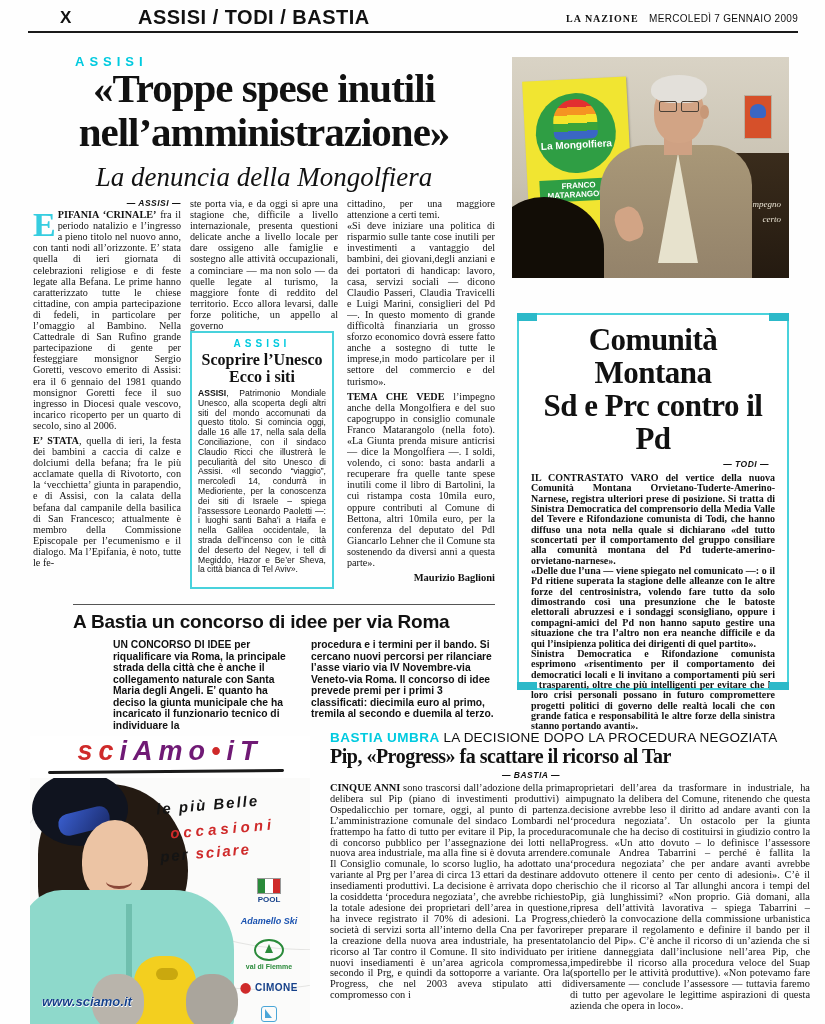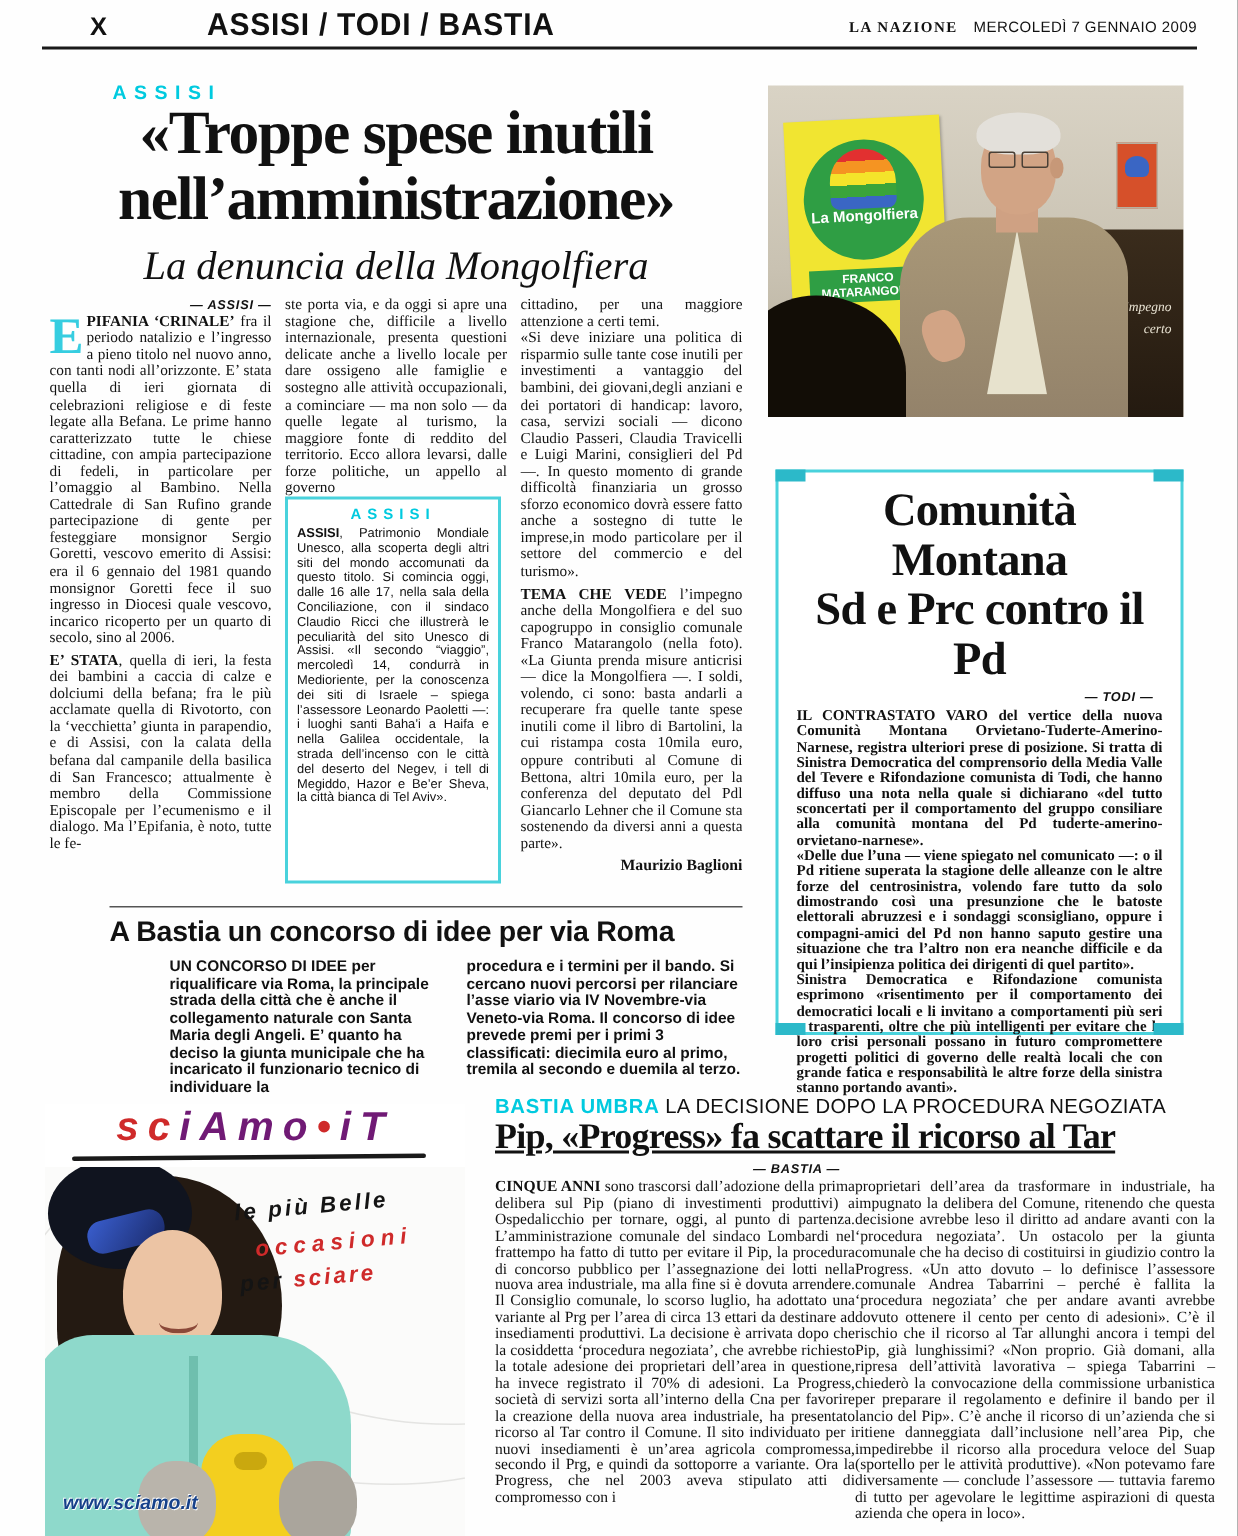--- a/index.html
+++ b/index.html
@@ -173,21 +173,21 @@
       border-right:7px solid transparent;border-bottom:9px solid #4aa6d8;display:block;}
   .ad .url{position:absolute;left:12px;top:216px;font-family:"Liberation Sans",sans-serif;
       font-weight:bold;font-style:italic;font-size:13px;color:#16418a;
       text-shadow:0.5px 0.5px 0 #fff,-0.5px -0.5px 0 #fff;}
 
   
   .bastia{position:absolute;left:330px;top:730px;width:490px;}
   .bastia .bkick{font-family:"Liberation Sans",sans-serif;font-size:13.5px;}
   .bastia .bkick .cy{font-weight:bold;letter-spacing:0.5px;}
   .bastia .bkick .rest{color:#111;letter-spacing:0.2px;}
-  .bastia .bhead{font-size:24px;font-weight:bold;letter-spacing:-0.5px;margin-top:1px;white-space:nowrap;text-decoration:underline;}
+  .bastia .bhead{font-size:20px;font-weight:bold;letter-spacing:-0.5px;margin-top:1px;white-space:nowrap;}
   .bastia .dateline{width:230px;margin-top:2px;}
   .bastia .bacols{display:flex;margin-top:3px;height:232px;overflow:hidden;}
   .bastia .bacol{width:240px;font-size:10.4px;line-height:10.9px;text-align:justify;}
   .bastia .byline{font-size:10.5px;}
 </style>
 </head>
 <body>
 
 <div class="page">
 
@@ -214,20 +214,24 @@
         <div class="dateline">— ASSISI —</div>
         <p><span class="dropcap">E</span><span class="lead">PIFANIA ‘CRINALE’</span><span> fra il periodo natalizio e l’ingresso a pieno titolo nel nuovo anno, con tanti nodi all’orizzonte. E’ stata quella di ieri giornata di celebrazioni religiose e di feste legate alla Befana. Le prime hanno caratterizzato tutte le chiese cittadine, con ampia partecipazione di fedeli, in particolare per l’omaggio al Bambino. Nella Cattedrale di San Rufino grande partecipazione di gente per festeggiare monsignor Sergio Goretti, vescovo emerito di Assisi: era il 6 gennaio del 1981 quando monsignor Goretti fece il suo ingresso in Diocesi quale vescovo, incarico ricoperto per un quarto di secolo, sino al 2006.</span></p>
         <p><span class="lead">E’ STATA</span><span>, quella di ieri, la festa dei bambini a caccia di calze e dolciumi della befana; fra le più acclamate quella di Rivotorto, con la ‘vecchietta’ giunta in parapendio, e di Assisi, con la calata della befana dal campanile della basilica di San Francesco; attualmente è membro della Commissione Episcopale per l’ecumenismo e il dialogo. Ma l’Epifania, è noto, tutte le fe-</span></p>
       </div>
 
       <div class="col jtxt" style="position:relative;">
         <p>ste porta via, e da oggi si apre una stagione che, difficile a livello internazionale, presenta questioni delicate anche a livello locale per dare ossigeno alle famiglie e sostegno alle attività occupazionali, a cominciare — ma non solo — da quelle legate al turismo, la maggiore fonte di reddito del territorio. Ecco allora levarsi, dalle forze politiche, un appello al governo</p>
 
         <div class="unesco">
           <div class="ukick kicker-cyan">ASSISI</div>
+          <div class="utitle">
+            <span>Scoprire l’Unesco</span><br>
+            <span>Ecco i siti</span>
+          </div>
           <div class="ubody"><b>ASSISI</b><span>, Patrimonio Mondiale Unesco, alla scoperta degli altri siti del mondo accomunati da questo titolo. Si comincia oggi, dalle 16 alle 17, nella sala della Conciliazione, con il sindaco Claudio Ricci che illustrerà le peculiarità del sito Unesco di Assisi. «Il secondo “viaggio”, mercoledì 14, condurrà in Medioriente, per la conoscenza dei siti di Israele – spiega l’assessore Leonardo Paoletti —: i luoghi santi Baha’i a Haifa e nella Galilea occidentale, la strada dell’incenso con le città del deserto del Negev, i tell di Megiddo, Hazor e Be’er Sheva, la città bianca di Tel Aviv».</span></div>
         </div>
       </div>
 
       <div class="col jtxt">
         <p style="margin-bottom:0;">cittadino, per una maggiore attenzione a certi temi.</p>
         <p>«Si deve iniziare una politica di risparmio sulle tante cose inutili per investimenti a vantaggio del bambini, dei giovani,degli anziani e dei portatori di handicap: lavoro, casa, servizi sociali — dicono Claudio Passeri, Claudia Travicelli e Luigi Marini, consiglieri del Pd —. In questo momento di grande difficoltà finanziaria un grosso sforzo economico dovrà essere fatto anche a sostegno di tutte le imprese,in modo particolare per il settore del commercio e del turismo».</p>
         <p><span class="lead">TEMA CHE VEDE</span><span> l’impegno anche della Mongolfiera e del suo capogruppo in consiglio comunale Franco Matarangolo (nella foto). «La Giunta prenda misure anticrisi — dice la Mongolfiera —. I soldi, volendo, ci sono: basta andarli a recuperare fra quelle tante spese inutili come il libro di Bartolini, la cui ristampa costa 10mila euro, oppure contributi al Comune di Bettona, altri 10mila euro, per la conferenza del deputato del Pdl Giancarlo Lehner che il Comune sta sostenendo da diversi anni a questa parte».</span></p>
         <div class="byline">Maurizio Baglioni</div>
       </div>
@@ -307,20 +311,34 @@
       <div class="girl-smile"></div>
       <div class="girl-jacket"></div>
       <div class="jacket-zip"></div>
       <div class="sled"></div>
       <div class="sled-hole"></div>
       <div class="girl-mitt1"></div>
       <div class="girl-mitt2"></div>
       <div class="tag tag1">le più Belle</div>
       <div class="tag tag2">occasioni</div>
       <div class="tag tag3"><span class="b">per </span><span>sciare</span></div>
+      <div class="sponsors">
+        <div class="sponsor sp-pool"><div class="pool-flag"></div><span>POOL</span></div>
+        <div class="sponsor sp-adamello">Adamello Ski</div>
+        <div class="sponsor sp-fiemme"><div class="fiemme-oval">
+              <i></i>
+            </div><span>val di Fiemme</span></div>
+        <div class="sponsor sp-cimone"><span class="o">⬤</span> <span>CIMONE</span></div>
+        <div class="sponsor sp-fvg">
+            <div class="fvg-sail">
+              <i></i>
+            </div>
+          </div>
+
+      </div>
       <div class="url">www.sciamo.it</div>
     </div>
   </aside>
 
   <section class="bastia">
     <div class="bkick">
       <span class="cy kicker-cyan">BASTIA UMBRA</span>
       <span class="rest"> LA DECISIONE DOPO LA PROCEDURA NEGOZIATA</span>
     </div>
     <h2 class="bhead" style="margin:0;">Pip, «Progress» fa scattare il ricorso al Tar</h2>

